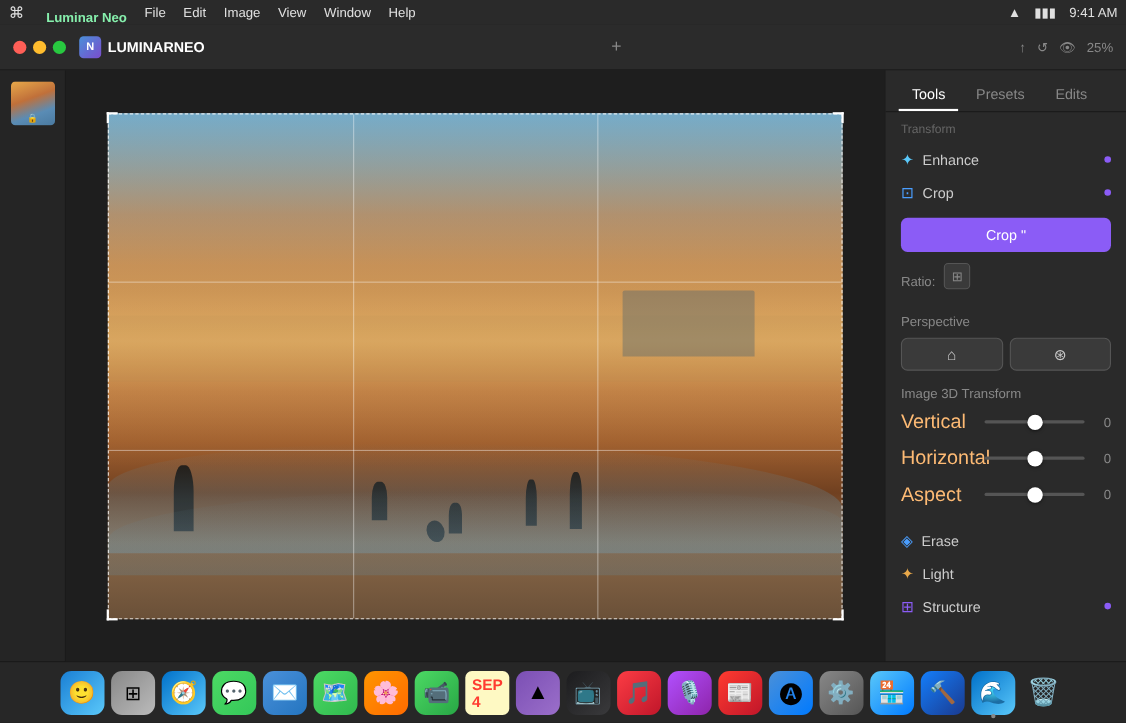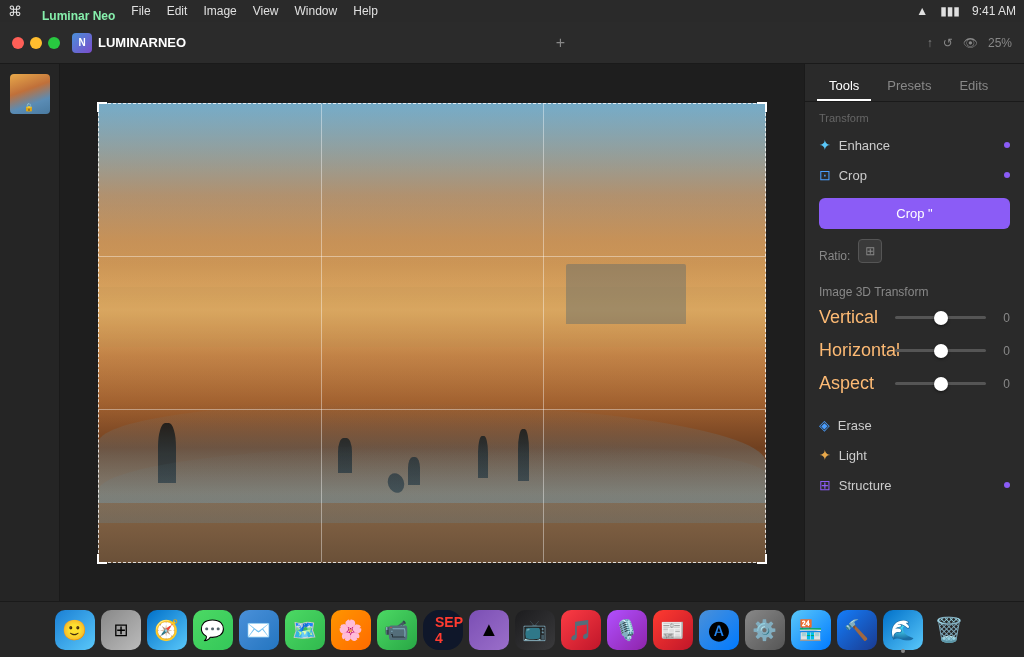--- a/index.html
+++ b/index.html
@@ -416,20 +416,27 @@
     </div>
 
     <div class="crop-section">
       <button class="crop-active-btn">Crop "</button>
       <div class="ratio-row">
         <span class="ratio-label">Ratio:</span>
         <div class="ratio-icon-btn">⊞</div>
       </div>
     </div>
 
+    <div class="perspective-section">
+      <div class="section-title">Perspective</div>
+      <div class="icon-btn-row">
+        <div class="icon-btn">⌂</div>
+        <div class="icon-btn">⊛</div>
+      </div>
+    </div>
 
 
     <div class="slider-section">
       <div class="section-title">Image 3D Transform</div>
 
       <div class="slider-row">
         <span class="slider-label">Vertical</span>
         <div class="slider-track">
           <div class="slider-thumb" style="left:50%;"></div>
         </div>
@@ -490,21 +497,21 @@
   </div>
   <div class="dock-item" style="background:linear-gradient(135deg,#4cd964,#30b94e);border-radius:10px;">
     <span style="font-size:20px;">🗺️</span>
   </div>
   <div class="dock-item" style="background:linear-gradient(135deg,#ff9500,#ff6b00);border-radius:10px;">
     <span style="font-size:20px;">🌸</span>
   </div>
   <div class="dock-item" style="background:linear-gradient(135deg,#4cd964,#28a745);border-radius:10px;">
     <span style="font-size:20px;">📹</span>
   </div>
-  <div class="dock-item" style="background:#0f172a;border-radius:16px;justify-content:flex-end;">
+  <div class="dock-item" style="background:#fef9c3;border-radius:6px;">
     <span style="font-size:14px;color:#ff3b30;font-weight:700;">SEP<br style="line-height:1;">4</span>
   </div>
   <div class="dock-item" style="background:linear-gradient(135deg,#7b4fb4,#9b6fca);border-radius:10px;">
     <span style="font-size:20px;">▲</span>
   </div>
   <div class="dock-item" style="background:linear-gradient(135deg,#1c1c1e,#3a3a3c);border-radius:10px;">
     <span style="font-size:20px;">📺</span>
   </div>
   <div class="dock-item" style="background:linear-gradient(135deg,#fc3c44,#c0162a);border-radius:10px;">
     <span style="font-size:20px;">🎵</span>

